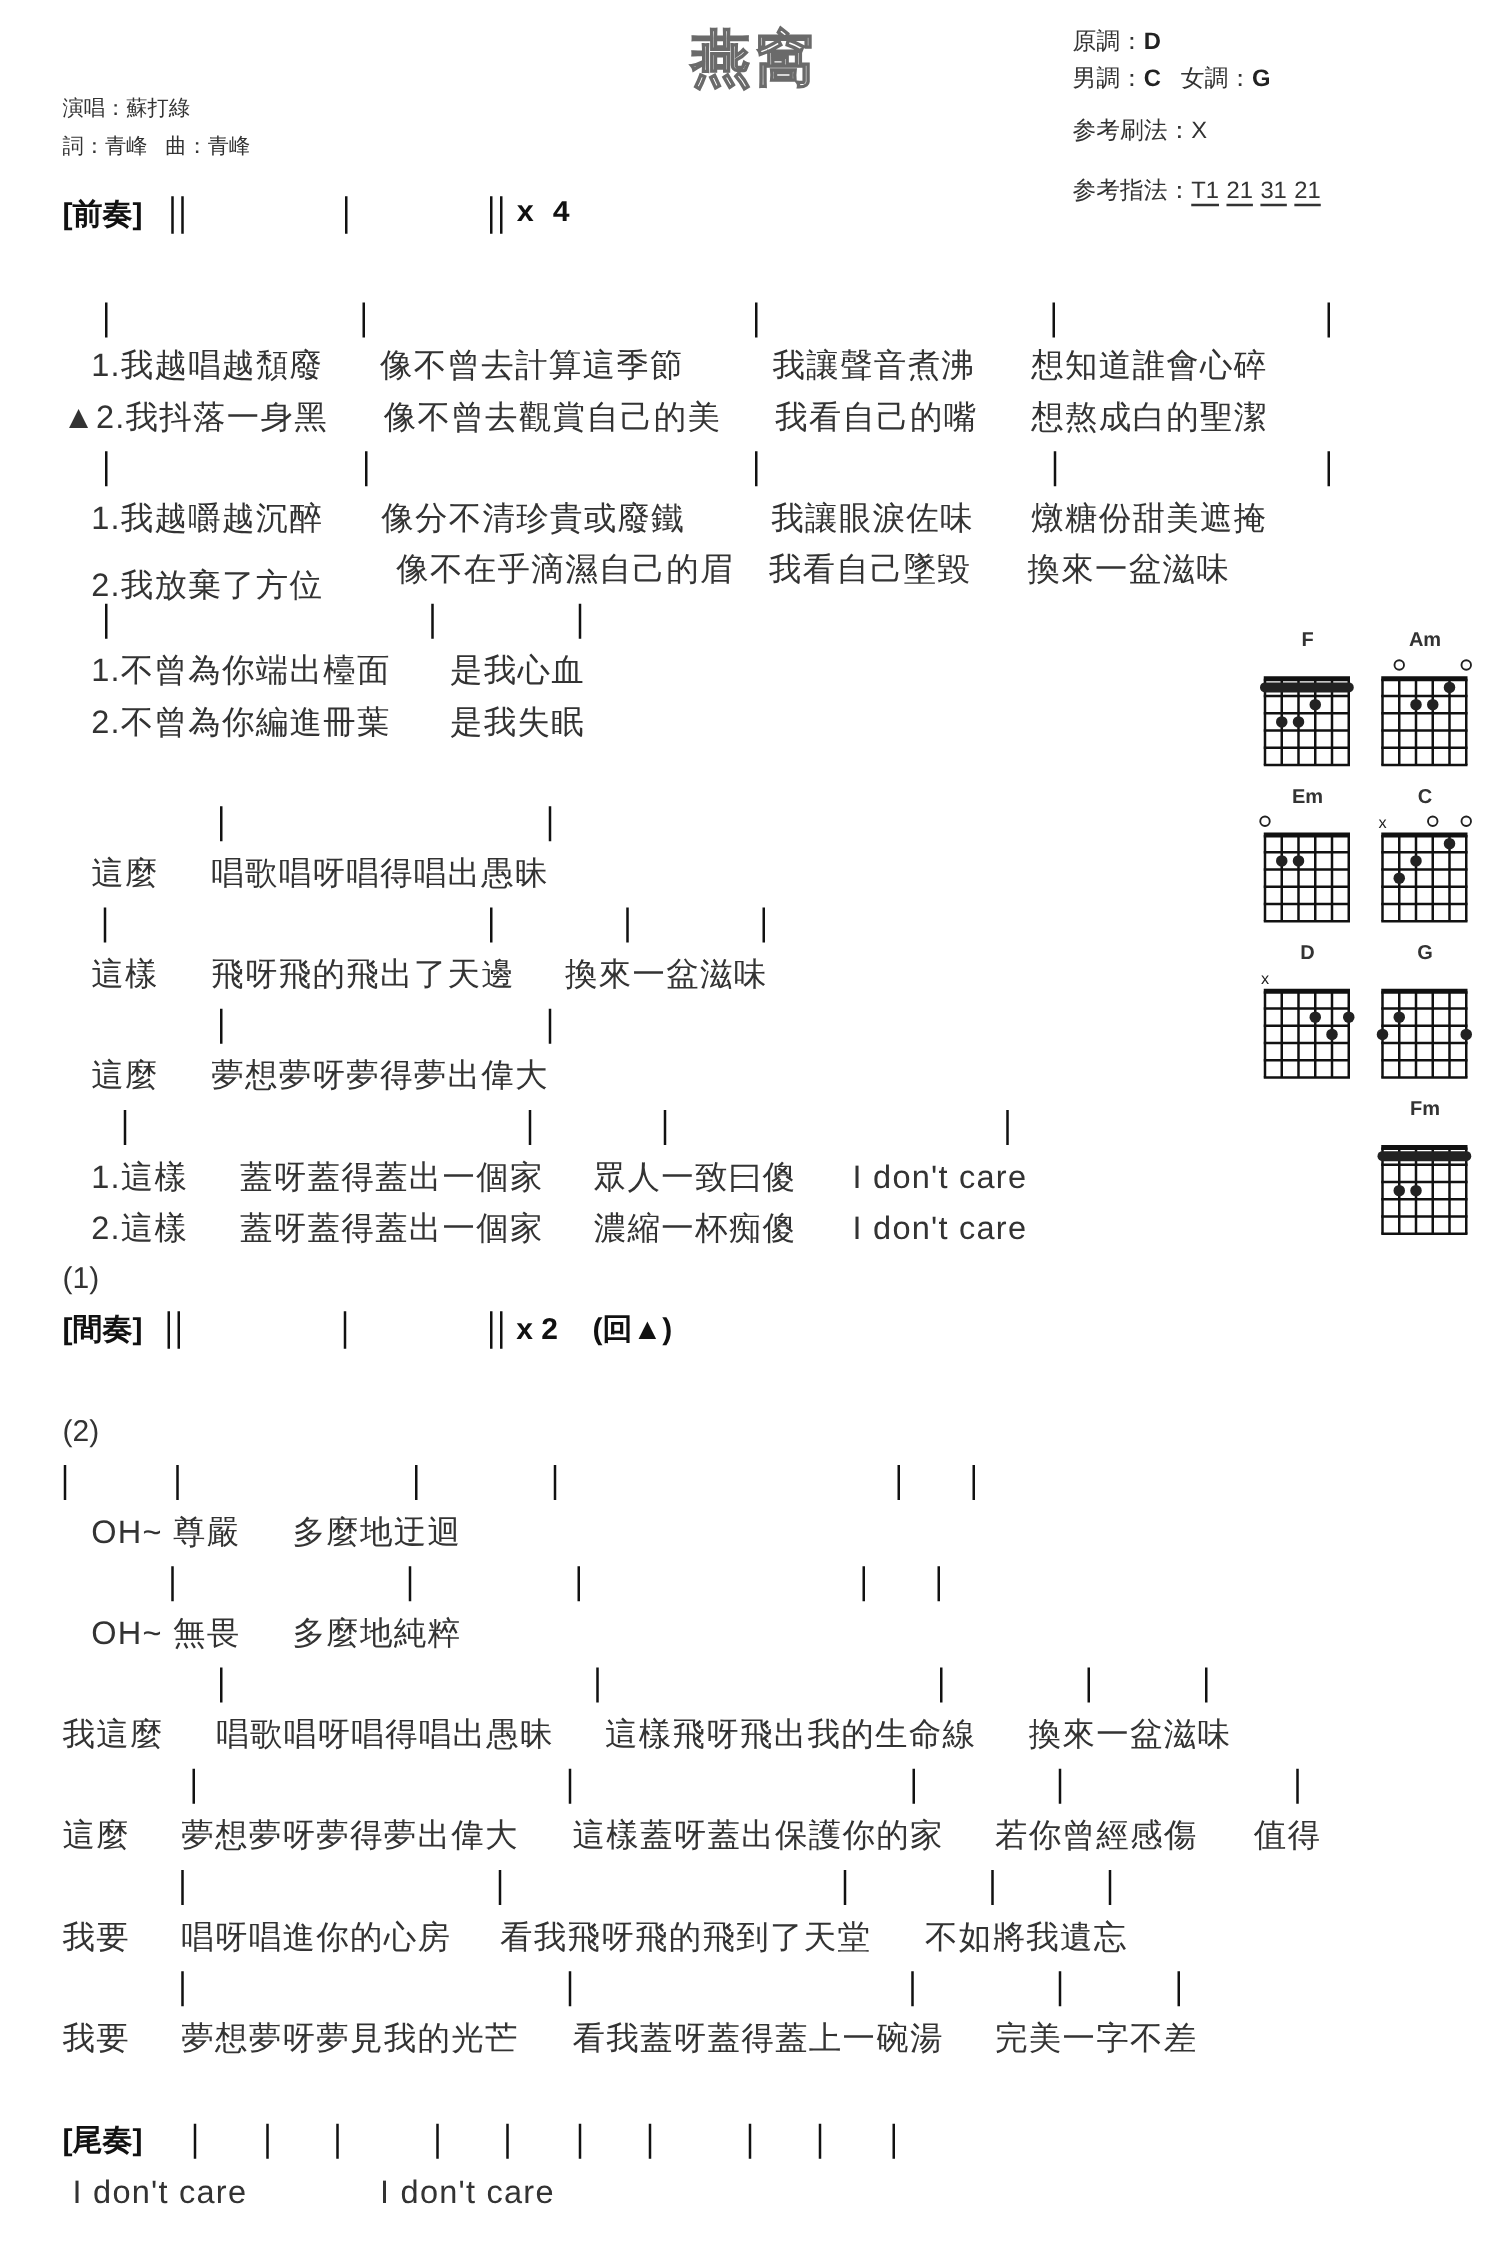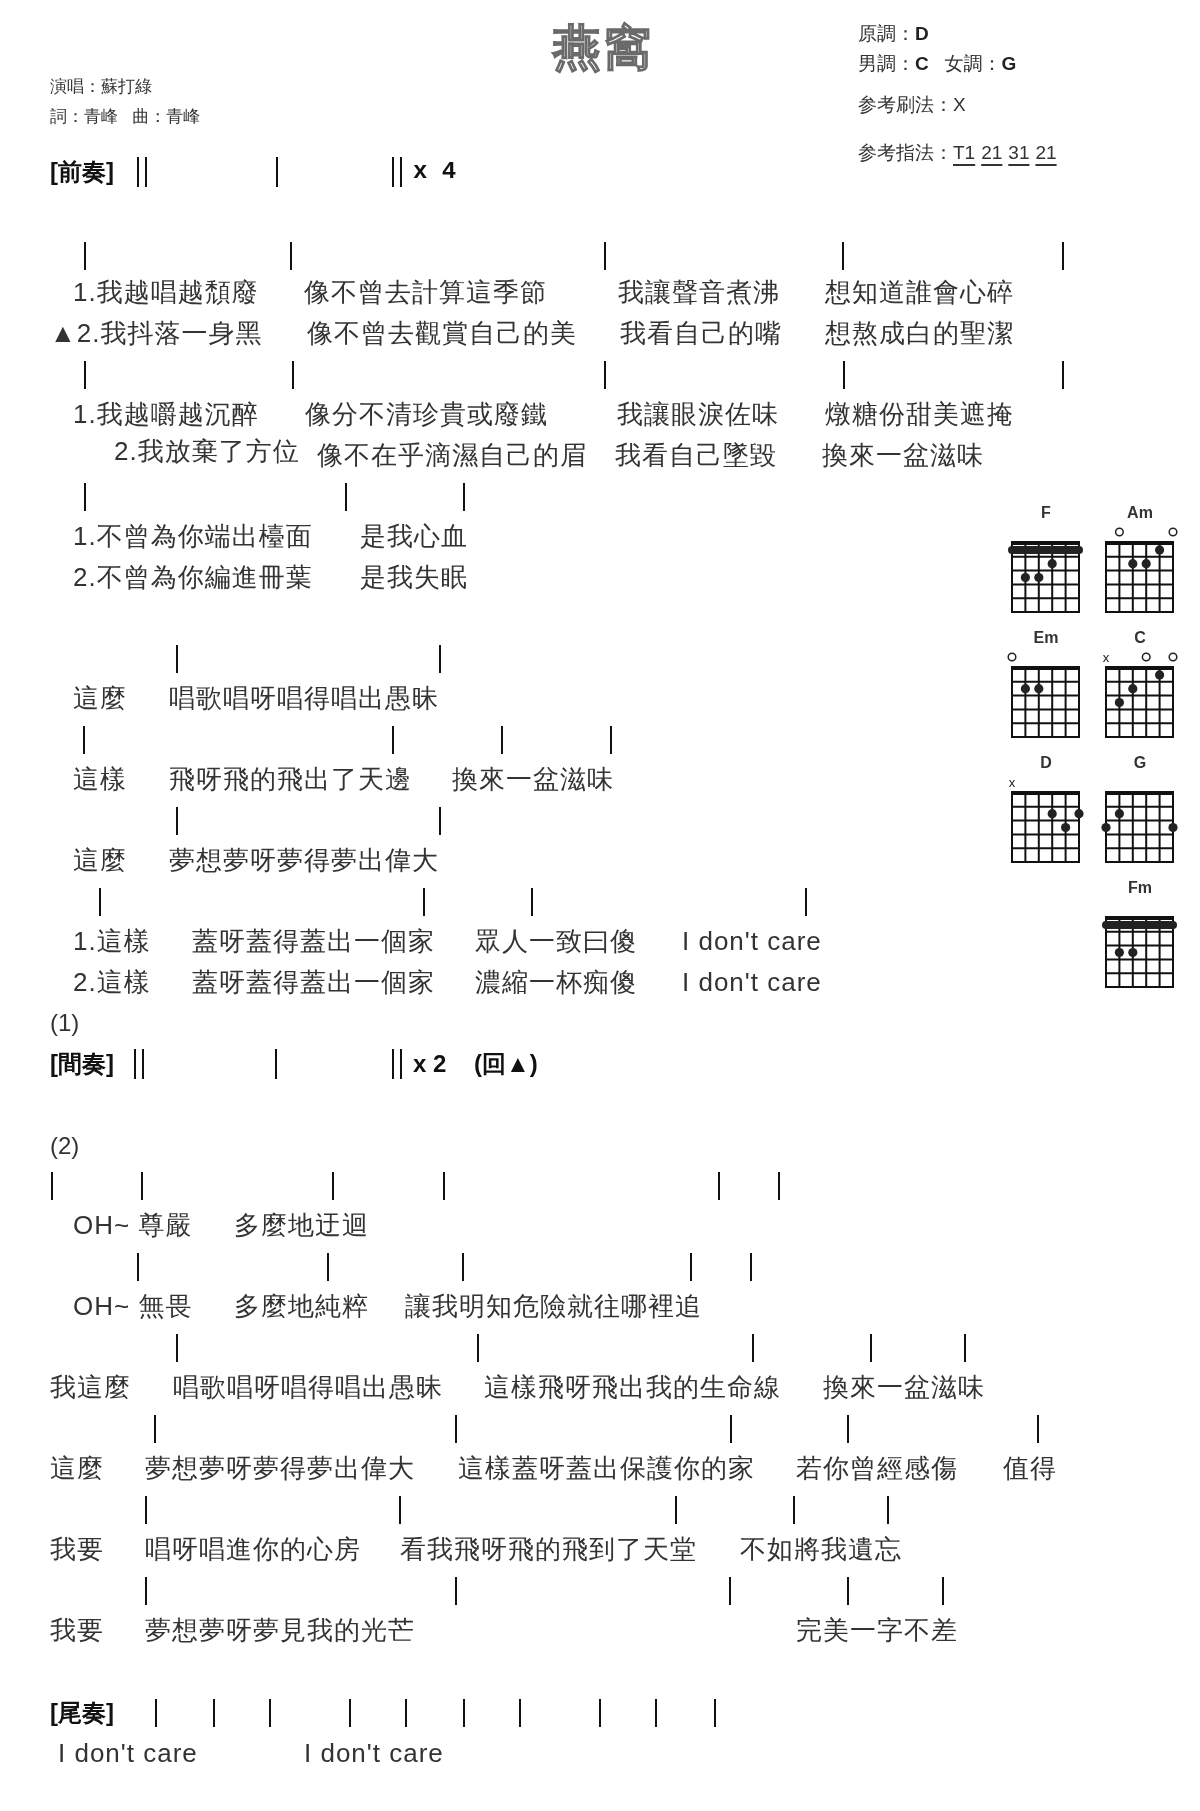--- a/index.html
+++ b/index.html
@@ -81,21 +81,21 @@
   <div class="b" style="left:292px;top:361px;"></div>
   <div class="b" style="left:604px;top:361px;"></div>
   <div class="b" style="left:843px;top:361px;"></div>
   <div class="b" style="left:1062px;top:361px;"></div>
 
   <div class="abs t" style="left:73px;top:399px;">1.我越嚼越沉醉</div>
   <div class="abs t" style="left:305px;top:399px;">像分不清珍貴或廢鐵</div>
   <div class="abs t" style="left:617px;top:399px;">我讓眼淚佐味</div>
   <div class="abs t" style="left:825px;top:399px;">燉糖份甜美遮掩</div>
 
-  <div class="abs t" style="left:73px;top:436px;margin-left:41px;">2.我放棄了方位</div>
+  <div class="abs t" style="left:73px;top:453px;">2.我放棄了方位</div>
   <div class="abs t" style="left:305px;top:440px;margin-left:12px;">像不在乎滴濕自己的眉</div>
   <div class="abs t" style="left:615px;top:440px;">我看自己墜毀</div>
   <div class="abs t" style="left:822px;top:440px;">換來一盆滋味</div>
 
   <div class="b" style="left:84px;top:483px;"></div>
   <div class="b" style="left:345px;top:483px;"></div>
   <div class="b" style="left:463px;top:483px;"></div>
 
   <div class="abs t" style="left:73px;top:521px;">1.不曾為你端出檯面</div>
   <div class="abs t" style="left:360px;top:521px;">是我心血</div>
@@ -156,21 +156,20 @@
   <div class="abs t" style="left:73px;top:1210px;">OH~ 尊嚴</div>
   <div class="abs t" style="left:234px;top:1210px;">多麼地迂迴</div>
 
   <div class="b" style="left:137px;top:1253px;"></div>
   <div class="b" style="left:327px;top:1253px;"></div>
   <div class="b" style="left:462px;top:1253px;"></div>
   <div class="b" style="left:690px;top:1253px;"></div>
   <div class="b" style="left:750px;top:1253px;"></div>
   <div class="abs t" style="left:73px;top:1291px;">OH~ 無畏</div>
   <div class="abs t" style="left:234px;top:1291px;">多麼地純粹</div>
-  <div class="abs t" style="left:405px;top:1291px;">讓我明知危險就往哪裡追</div>
 
   <div class="b" style="left:176px;top:1334px;"></div>
   <div class="b" style="left:477px;top:1334px;"></div>
   <div class="b" style="left:752px;top:1334px;"></div>
   <div class="b" style="left:870px;top:1334px;"></div>
   <div class="b" style="left:964px;top:1334px;"></div>
   <div class="abs t" style="left:50px;top:1372px;">我這麼</div>
   <div class="abs t" style="left:173px;top:1372px;">唱歌唱呀唱得唱出愚昧</div>
   <div class="abs t" style="left:484px;top:1372px;">這樣飛呀飛出我的生命線</div>
   <div class="abs t" style="left:823px;top:1372px;">換來一盆滋味</div>
@@ -196,20 +195,21 @@
   <div class="abs t" style="left:400px;top:1534px;">看我飛呀飛的飛到了天堂</div>
   <div class="abs t" style="left:740px;top:1534px;">不如將我遺忘</div>
 
   <div class="b" style="left:145px;top:1577px;"></div>
   <div class="b" style="left:455px;top:1577px;"></div>
   <div class="b" style="left:729px;top:1577px;"></div>
   <div class="b" style="left:847px;top:1577px;"></div>
   <div class="b" style="left:942px;top:1577px;"></div>
   <div class="abs t" style="left:50px;top:1615px;">我要</div>
   <div class="abs t" style="left:145px;top:1615px;">夢想夢呀夢見我的光芒</div>
+  <div class="abs t" style="left:458px;top:1615px;">看我蓋呀蓋得蓋上一碗湯</div>
   <div class="abs t" style="left:796px;top:1615px;">完美一字不差</div>
 
   <div class="abs sec" style="left:50px;top:1698px;">[尾奏]</div>
   <div class="b" style="left:155px;top:1699px;"></div>
   <div class="b" style="left:213px;top:1699px;"></div>
   <div class="b" style="left:269px;top:1699px;"></div>
   <div class="b" style="left:349px;top:1699px;"></div>
   <div class="b" style="left:405px;top:1699px;"></div>
   <div class="b" style="left:463px;top:1699px;"></div>
   <div class="b" style="left:519px;top:1699px;"></div>

